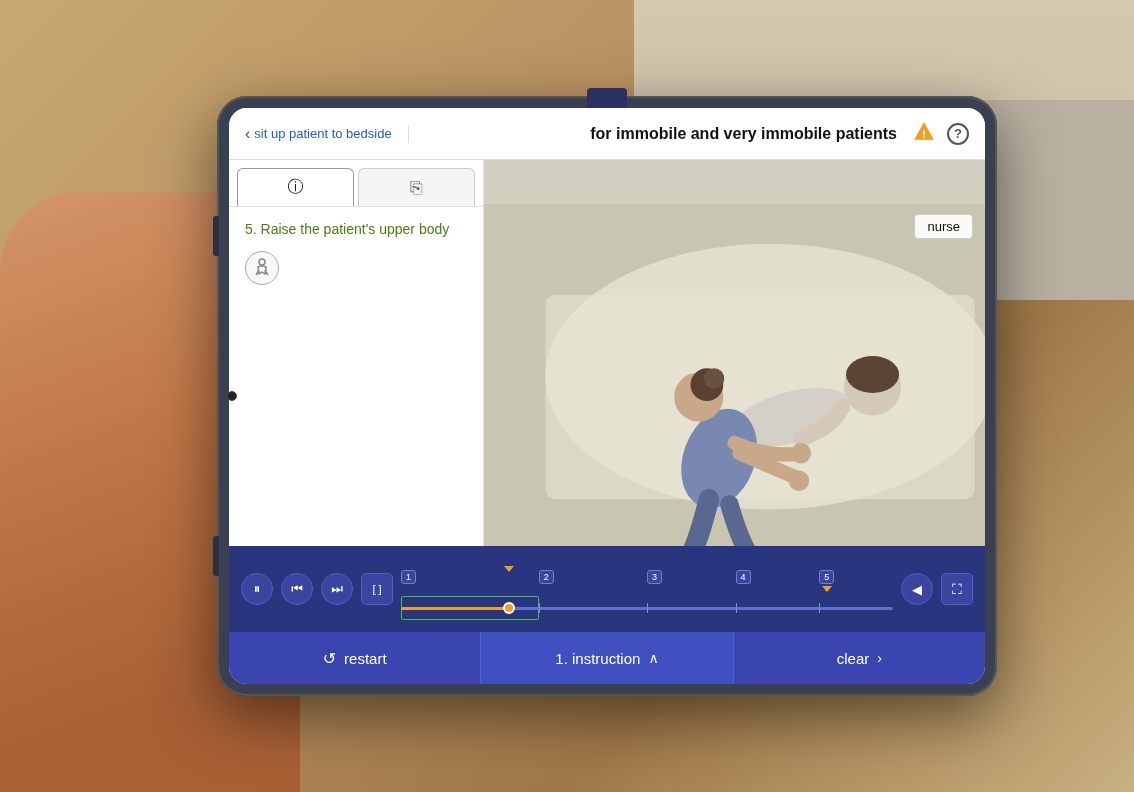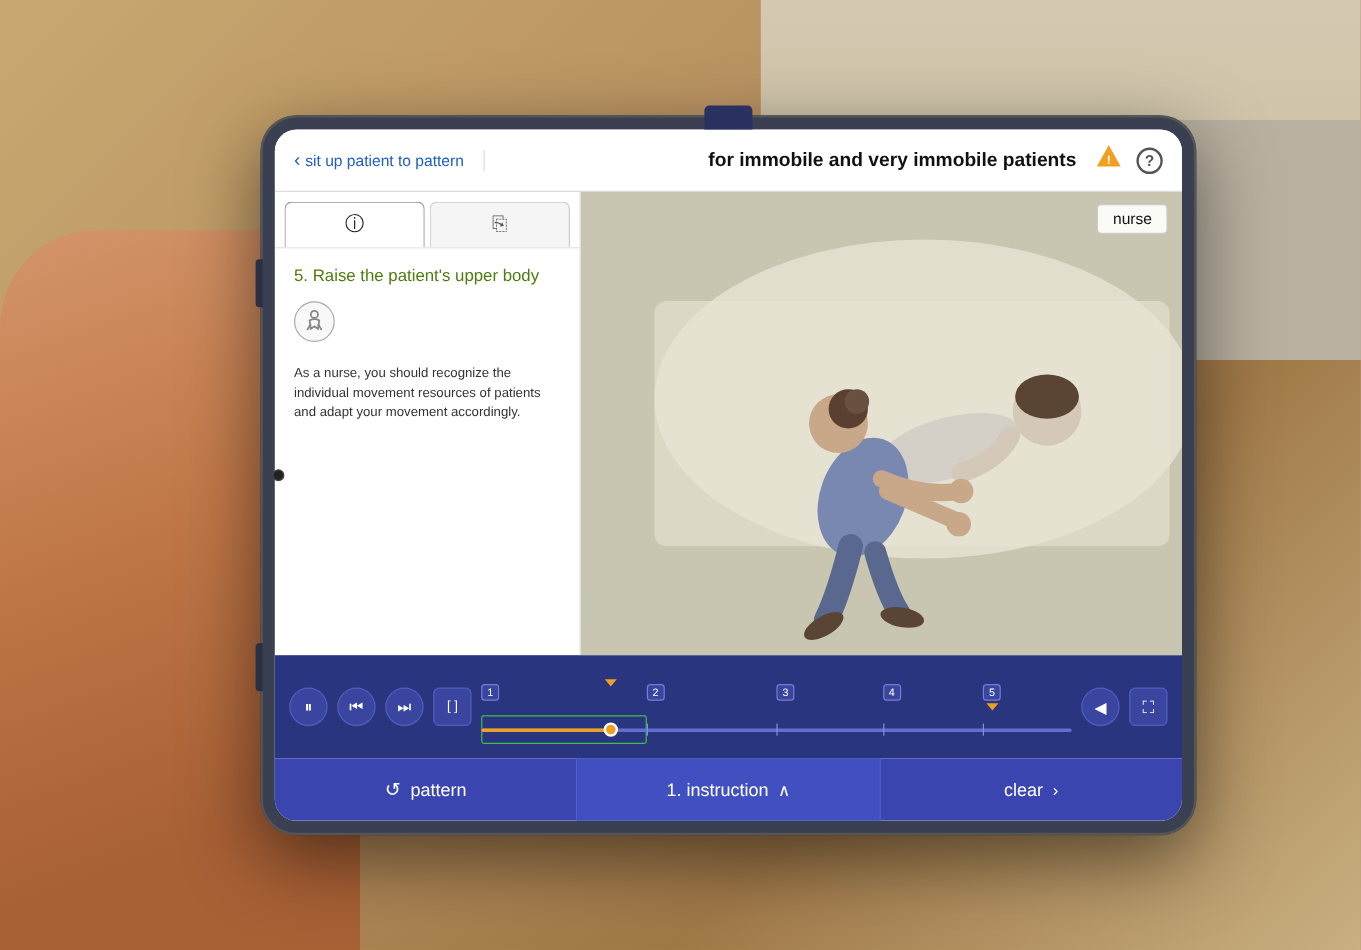--- a/index.html
+++ b/index.html
@@ -296,20 +296,21 @@
       background: #d0cfc0;
       overflow: hidden;
     }
 
     
     .scene {
       width: 100%;
       height: 100%;
       position: relative;
       background: linear-gradient(180deg, #c8c5b0 0%, #d4d0c0 50%, #b8b5a0 100%);
+      margin-top: 44px;
     }
 
     
     .nurse-label {
       position: absolute;
       top: 10px;
       right: 12px;
       background: rgba(255,255,255,0.9);
       color: #111;
       font-size: 13px;
@@ -469,21 +470,21 @@
     <div class="tablet-strap"></div>
     <div class="tablet-btn-left"></div>
     <div class="tablet-btn-left2"></div>
     <div class="tablet-camera"></div>
 
     <div class="screen">
 
       <div class="header">
         <div class="back-btn">
           <span class="back-arrow">‹</span>
-          <span>sit up patient to pattern</span>
+          <span>sit up patient to bedside</span>
         </div>
         <div class="header-title">for immobile and very immobile patients</div>
         <div class="header-icons">
           <div>
             <svg class="warning-icon" viewBox="0 0 24 24">
               <polygon points="12,2 22,20 2,20" fill="#f0a020" stroke="#f0a020" stroke-width="1"></polygon>
               <text x="12" y="18" text-anchor="middle" font-size="11" font-weight="bold" fill="white">!</text>
             </svg>
           </div>
           <div class="help-icon">?</div>
@@ -511,21 +512,20 @@
             <div class="human-movement">
               <div class="hm-icon">
                 <svg width="22" height="22" viewBox="0 0 22 22">
                   <circle cx="11" cy="5" r="3" fill="none" stroke="#888" stroke-width="1.5"></circle>
                   <path d="M7 10 Q11 8 15 10 L14 17 L11 15 L8 17 Z" fill="none" stroke="#888" stroke-width="1.5"></path>
                   <path d="M8 13 L5 18 M14 13 L17 18" stroke="#888" stroke-width="1.5"></path>
                 </svg>
               </div>
             </div>
 
-            <div class="movement-note">As a nurse, you should recognize the individual movement resources of patients and adapt your movement accordingly.</div>
           </div>
         </div>
 
         <div class="right-panel">
           <div class="scene">
 
             <div class="nurse-label">nurse</div>
 
             
             <svg class="scene-svg" viewBox="0 0 490 400" preserveAspectRatio="xMidYMid slice">
@@ -632,21 +632,21 @@
         </div>
 
         <div class="ctrl-btn-square">
           <span style="font-size:14px;">⛶</span>
         </div>
       </div>
 
       <div class="bottom-bar">
         <div class="bottom-btn">
           <span class="restart-icon">↺</span>
-          <span>pattern</span>
+          <span>restart</span>
         </div>
         <div class="bottom-btn center-btn">
           <span>1. instruction</span>
           <span class="chevron-up">∧</span>
         </div>
         <div class="bottom-btn">
           <span>clear</span>
           <span class="chevron-right">›</span>
         </div>
       </div>

